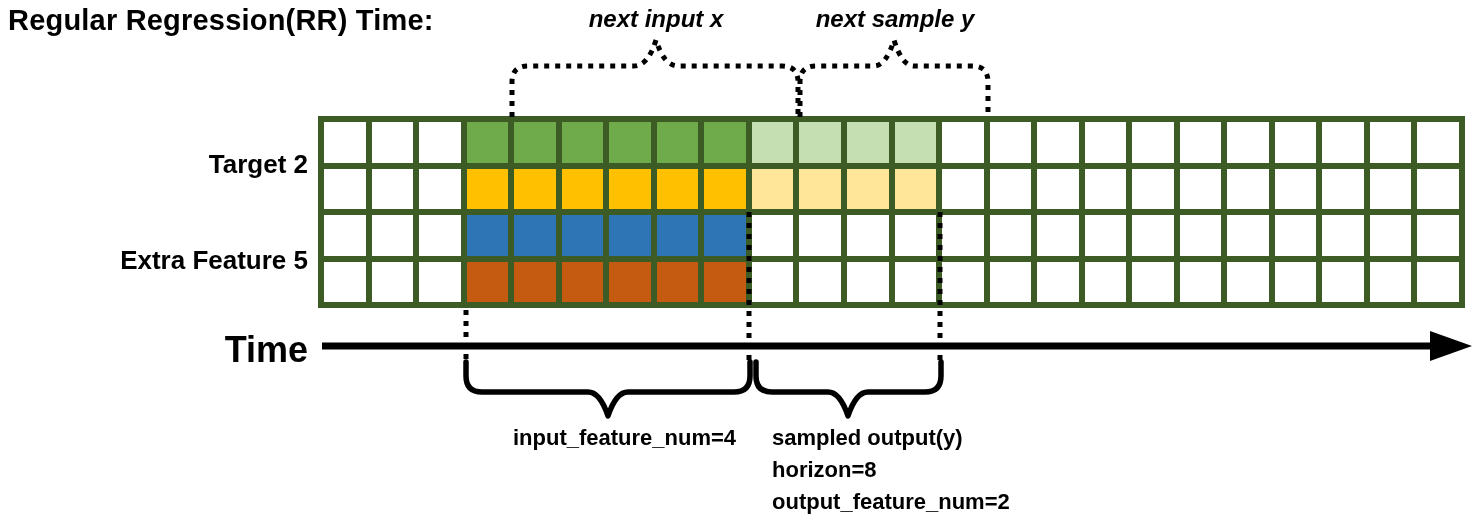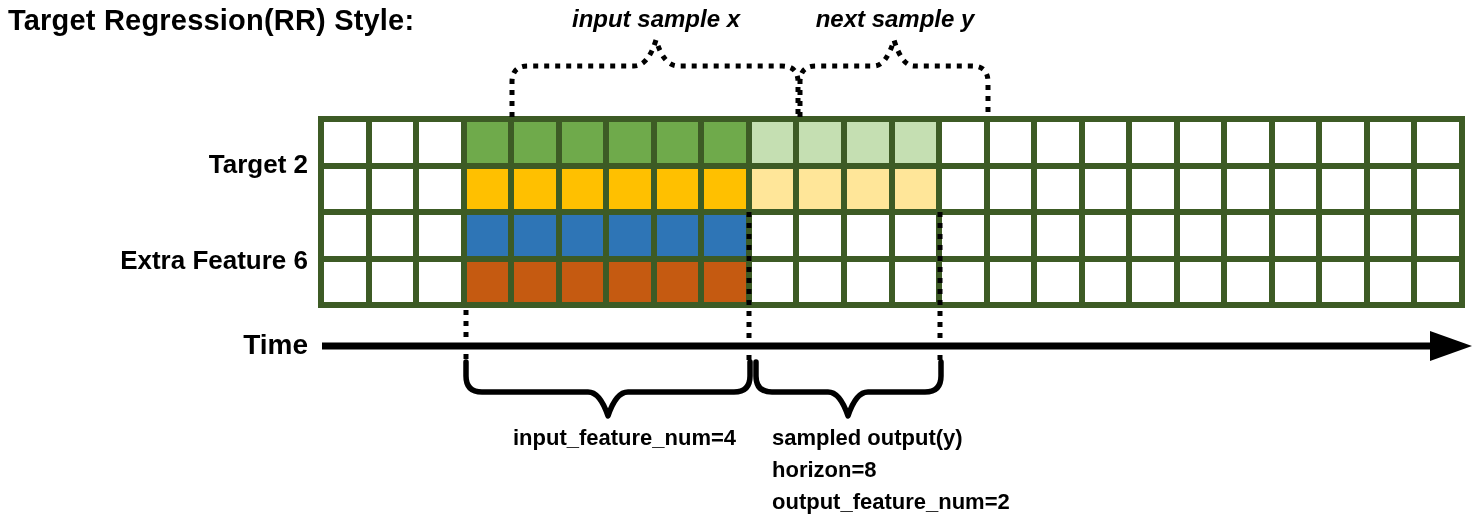--- a/index.html
+++ b/index.html
@@ -36,21 +36,21 @@
     width: 1147px; height: 192px;
     box-sizing: border-box;
     display: grid;
     grid-template-columns: repeat(24, 1fr);
     grid-template-rows: repeat(4, 1fr);
     gap: 6px; padding: 6px;
   }
   .cell { width: 100%; height: 100%; }
   .time-label {
     position: absolute; left: 120px; top: 329px; width: 188px;
-    text-align: right; font-size: 28px; font-weight: bold;
+    text-align: right; font-size: 36px; font-weight: bold;
   }
   .annot-block {
     position: absolute; top: 422px;
     font-size: 22px; font-weight: 600; line-height: 32px;
     white-space: nowrap;
   }
   #input-block  { left: 513px; }
   #output-block { left: 772px; }
   svg.overlay {
     position: absolute; left: 0; top: 0;
@@ -58,28 +58,28 @@
   }
   .dotted { stroke: #000; stroke-width: 5; fill: none; stroke-dasharray: 5 6; }
   .solid-brace { stroke: #000; stroke-width: 5.5; fill: none; stroke-linecap: round; stroke-linejoin: round; }
   .axis-line { stroke: #000; stroke-width: 7; }
 </style>
 </head>
 <body>
 
 <div id="canvas">
 
-  <div class="title">Target Regression(RR) Style:</div>
-
-  <div id="next-x" class="next-label">input sample x</div>
+  <div class="title">Regular Regression(RR) Time:</div>
+
+  <div id="next-x" class="next-label">next input x</div>
   <div id="next-y" class="next-label">next sample y</div>
 
   <div class="row-labels">
       <div class="row-label">Target 2</div>
-      <div class="row-label">Extra Feature 6</div>
+      <div class="row-label">Extra Feature 5</div>
     </div>
 
   <div class="sample-grid" style="background: rgb(61, 91, 37);">
       <div class="cell" style="background: rgb(255, 255, 255);"></div>
       <div class="cell" style="background: rgb(255, 255, 255);"></div>
       <div class="cell" style="background: rgb(255, 255, 255);"></div>
       <div class="cell" style="background: rgb(111, 170, 75);"></div>
       <div class="cell" style="background: rgb(111, 170, 75);"></div>
       <div class="cell" style="background: rgb(111, 170, 75);"></div>
       <div class="cell" style="background: rgb(111, 170, 75);"></div>

